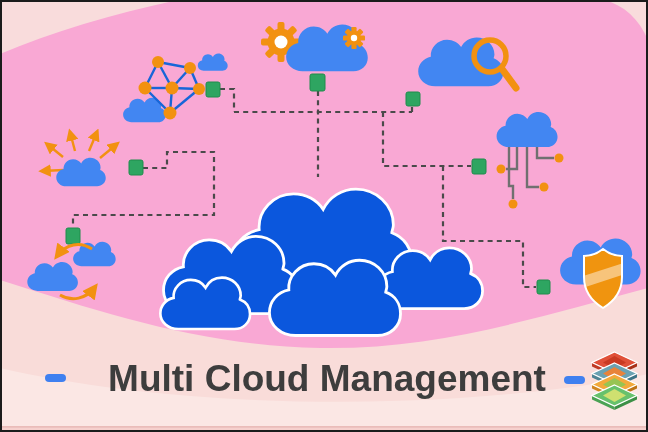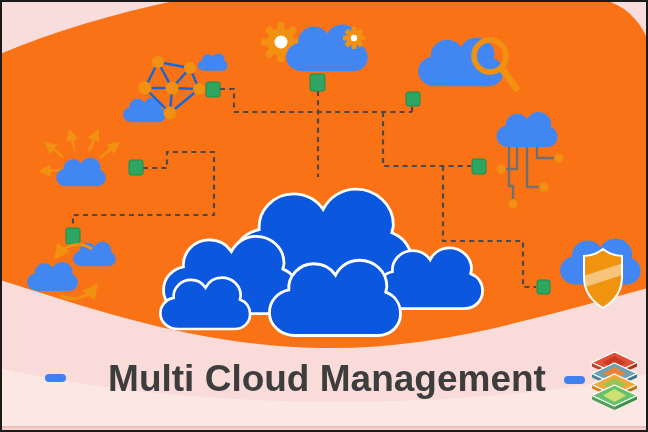--- a/index.html
+++ b/index.html
@@ -1,16 +1,16 @@
 <!DOCTYPE html>
 <html><head>
 <meta charset="utf-8">
 <style>
   html,body{margin:0;padding:0;background:#ffffff;}
-  .stage{position:relative;width:648px;height:432px;overflow:hidden;background:#f97316;
+  .stage{position:relative;width:648px;height:432px;overflow:hidden;background:#f9a8d4;
          font-family:"Liberation Sans", sans-serif;}
   svg{display:block;}
   text.title{font-family:"Liberation Sans", sans-serif;font-weight:bold;font-size:37px;fill:#3d3d3d;}
 </style>
 </head>
 <body>
 
 <div class="stage">
 <svg width="648" height="432" viewBox="0 0 648 432" xmlns="http://www.w3.org/2000/svg">
   <defs>

